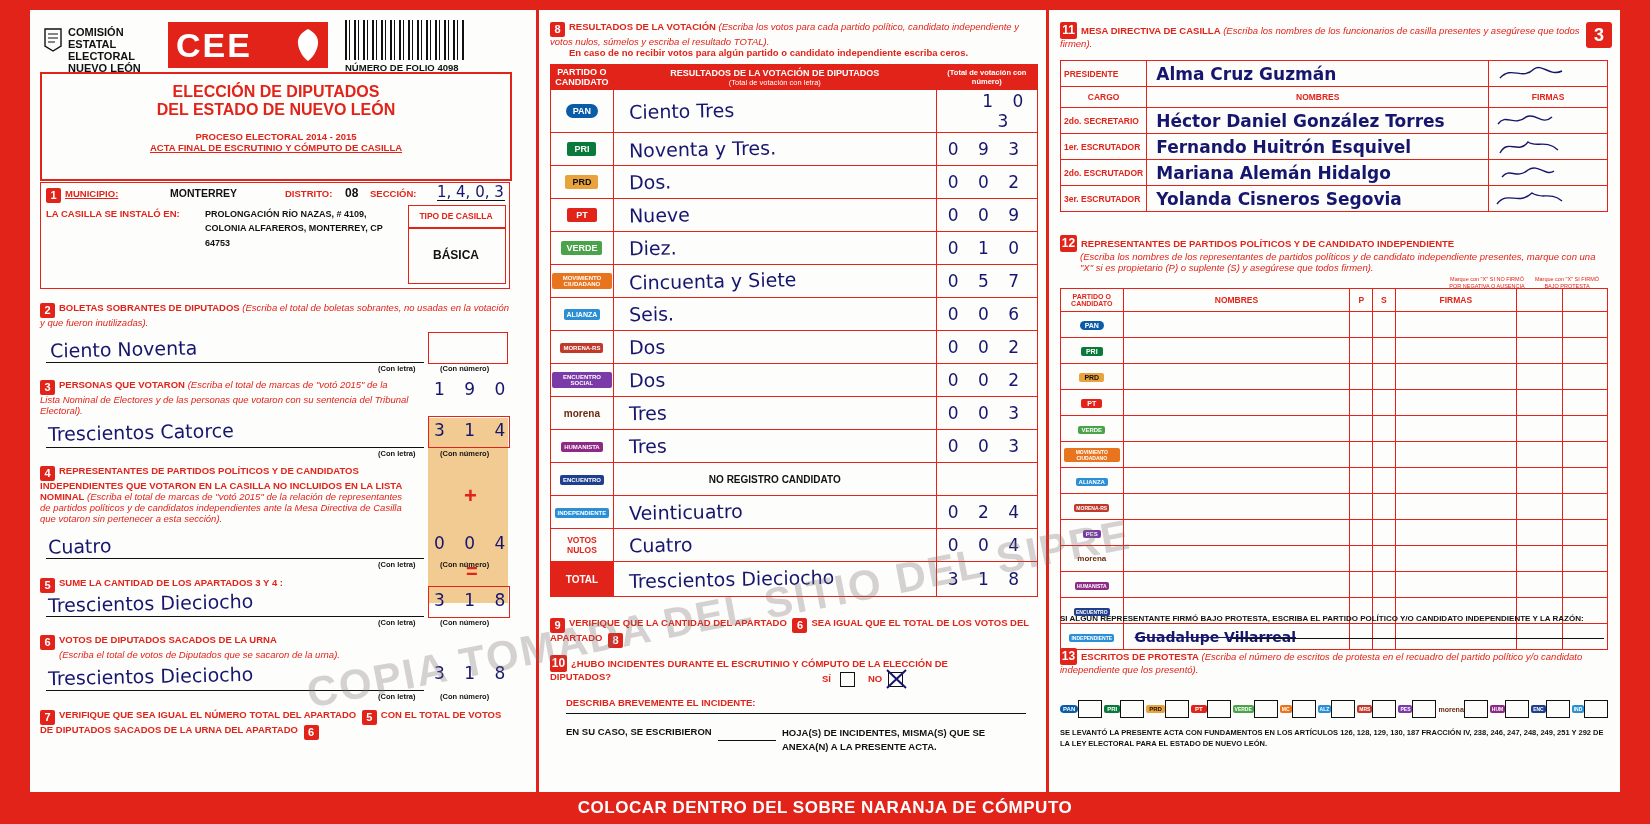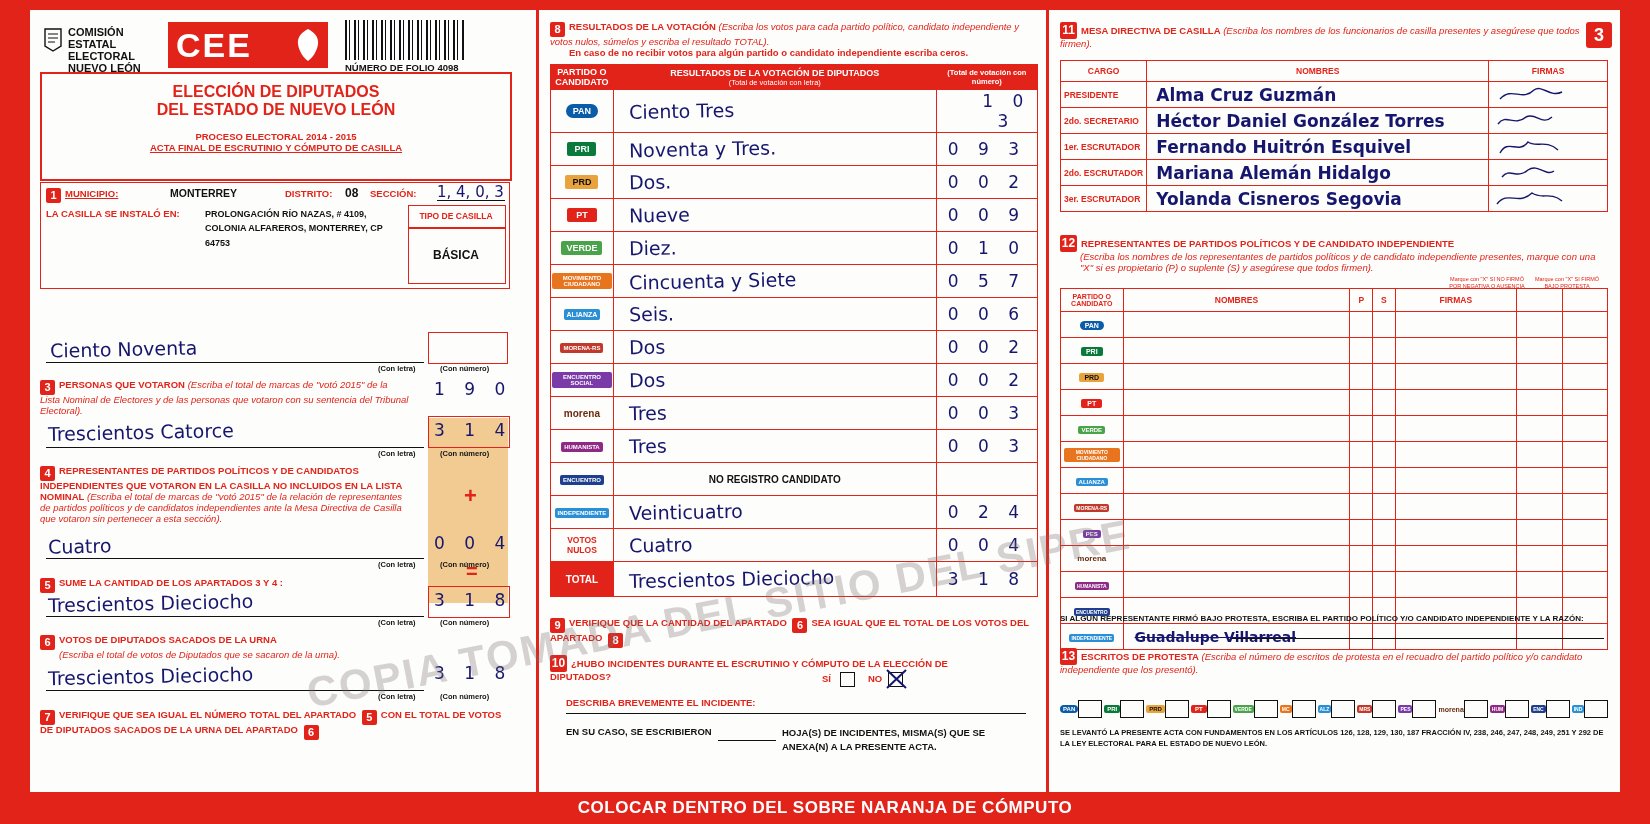--- a/index.html
+++ b/index.html
@@ -93,20 +93,24 @@
   <div style="position:absolute;left:437px;top:183px;font-size:15px;" class="hand2">1, 4, 0, 3</div>
   <div style="position:absolute;left:437px;top:200px;width:68px;border-bottom:1px solid #111;"></div>
 
   <div style="position:absolute;left:46px;top:208px;font-size:9.5px;color:#e2231a;font-weight:bold;">LA CASILLA SE INSTALÓ EN:</div>
   <div style="position:absolute;left:205px;top:207px;width:195px;font-size:9px;color:#111;font-weight:bold;line-height:1.6;">PROLONGACIÓN RÍO NAZAS, # 4109, COLONIA ALFAREROS, MONTERREY, CP 64753</div>
   <div class="ibox" style="left:408px;top:205px;width:96px;height:22px;"></div>
   <div style="position:absolute;left:412px;top:211px;font-size:8.5px;color:#e2231a;font-weight:bold;text-align:center;width:88px;">TIPO DE CASILLA</div>
   <div class="ibox" style="left:408px;top:227px;width:96px;height:55px;"></div>
   <div style="position:absolute;left:412px;top:248px;font-size:12px;font-weight:bold;color:#111;text-align:center;width:88px;">BÁSICA</div>
 
+  <div class="sec" style="left:40px;top:303px;width:470px;">
+    <span class="num">2</span><b>BOLETAS SOBRANTES DE DIPUTADOS</b>
+    <span class="ital">(Escriba el total de boletas sobrantes, no usadas en la votación y que fueron inutilizadas).</span>
+  </div>
   <div style="position:absolute;left:50px;top:338px;" class="hand">Ciento Noventa</div>
   <div style="position:absolute;left:46px;top:362px;width:378px;border-bottom:1px solid #111;"></div>
   <div style="position:absolute;left:378px;top:364px;font-size:7.5px;font-weight:bold;color:#111;">(Con letra)</div>
   <div style="position:absolute;left:434px;top:336px;margin-top:43px;" class="handnum">1 9 0</div>
   <div class="ibox" style="left:428px;top:332px;width:78px;height:30px;"></div>
   <div style="position:absolute;left:440px;top:364px;font-size:7.5px;font-weight:bold;color:#111;">(Con número)</div>
 
   <div class="sec" style="left:40px;top:380px;width:370px;">
     <span class="num">3</span><b>PERSONAS QUE VOTARON</b>
     <span class="ital">(Escriba el total de marcas de "votó 2015" de la Lista Nominal de Electores y de las personas que votaron con su sentencia del Tribunal Electoral).</span>
@@ -277,30 +281,30 @@
   <div style="position:absolute;left:782px;top:726px;width:250px;font-size:9.5px;color:#111;font-weight:bold;line-height:1.5;">HOJA(S) DE INCIDENTES, MISMA(S) QUE SE ANEXA(N) A LA PRESENTE ACTA.</div>
 
   <div class="sec" style="left:1060px;top:22px;width:520px;">
     <span class="numbig">11</span><b>MESA DIRECTIVA DE CASILLA</b>
     <span class="ital">(Escriba los nombres de los funcionarios de casilla presentes y asegúrese que todos firmen).</span>
   </div>
 
   <table class="mesa" style="position:absolute;left:1060px;top:60px;width:548px;">
     <tbody>
         <tr>
-      <td style="width:78px;text-align:center;height:18px;">CARGO</td>
-      <td style="width:330px;text-align:center;">NOMBRES</td>
-      <td style="width:110px;text-align:center;">FIRMAS</td>
-    </tr>
-    <tr>
       <td>PRESIDENTE</td>
       <td style="height:23px;"><span class="hand2" style="padding-left:6px;">Alma Cruz Guzmán</span></td>
       <td><svg width="100" height="20">
               <path d="M8 15 C20 2, 30 18, 42 6 C50 0, 58 14, 70 8" stroke="#16166e" fill="none" stroke-width="1.4"></path>
             </svg></td>
+    </tr>
+    <tr>
+      <td style="width:78px;text-align:center;height:18px;">CARGO</td>
+      <td style="width:330px;text-align:center;">NOMBRES</td>
+      <td style="width:110px;text-align:center;">FIRMAS</td>
     </tr>
     <tr>
       <td>2do. SECRETARIO</td>
       <td style="height:23px;"><span class="hand2" style="padding-left:6px;">Héctor Daniel González Torres</span></td>
       <td><svg width="100" height="20">
               <path d="M6 14 C14 3, 22 17, 34 7 C44 2, 50 16, 60 7" stroke="#16166e" fill="none" stroke-width="1.4"></path>
             </svg></td>
     </tr>
     <tr>
       <td>1er. ESCRUTADOR</td>

